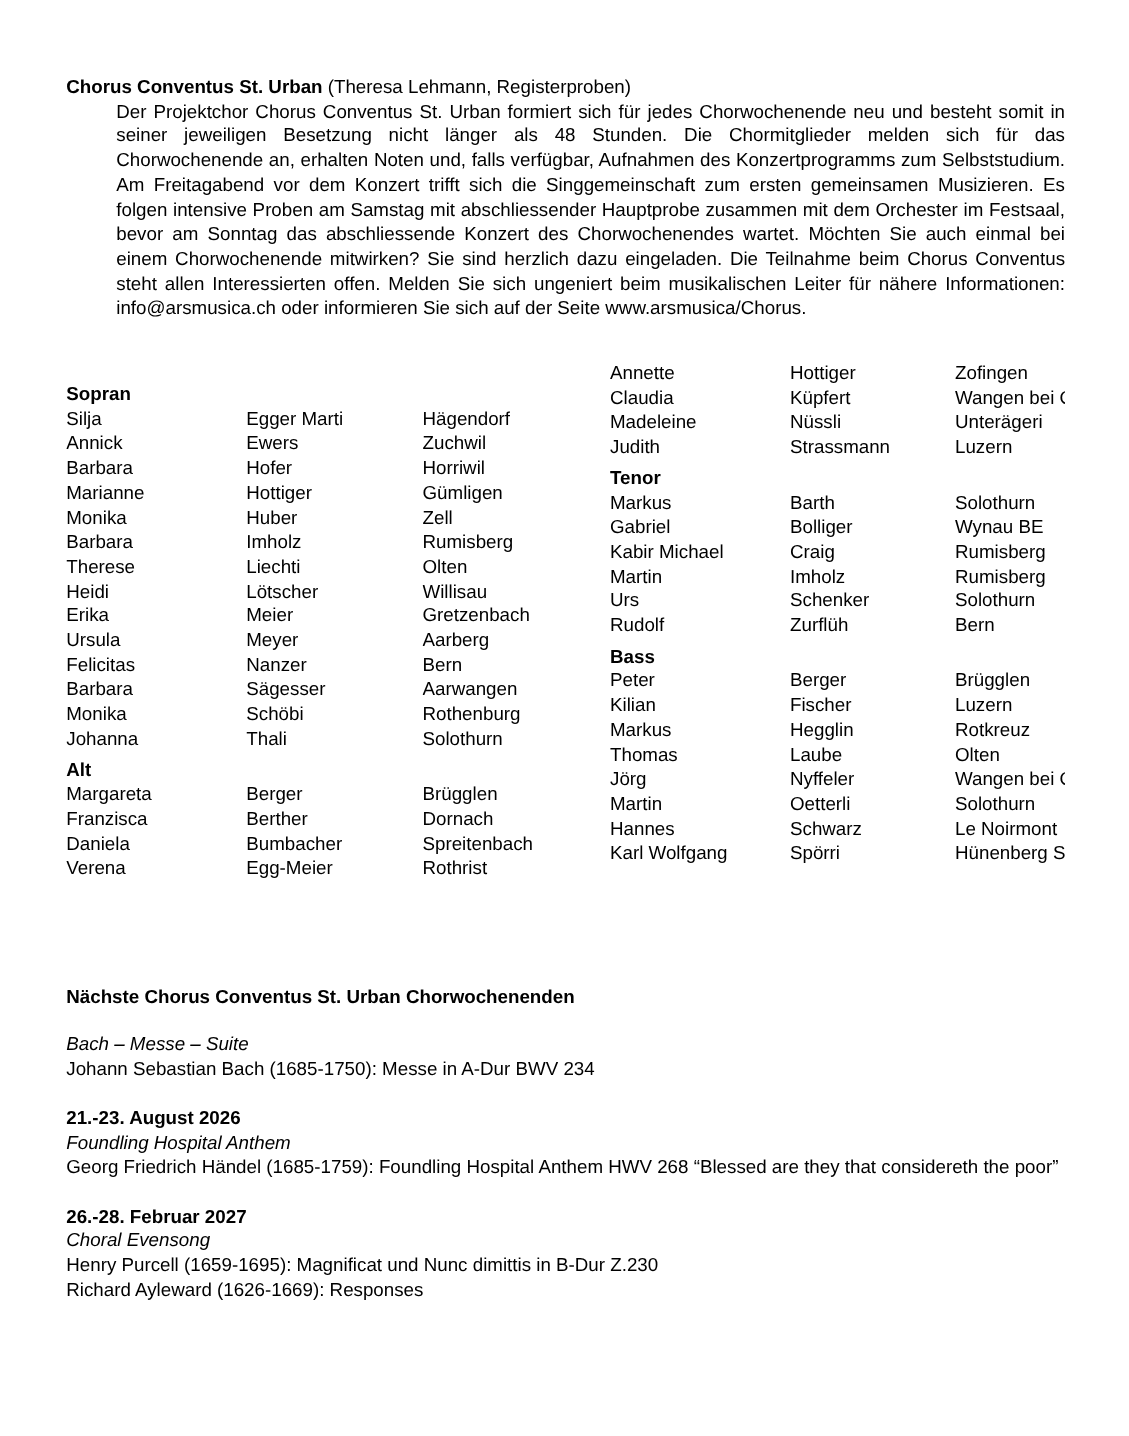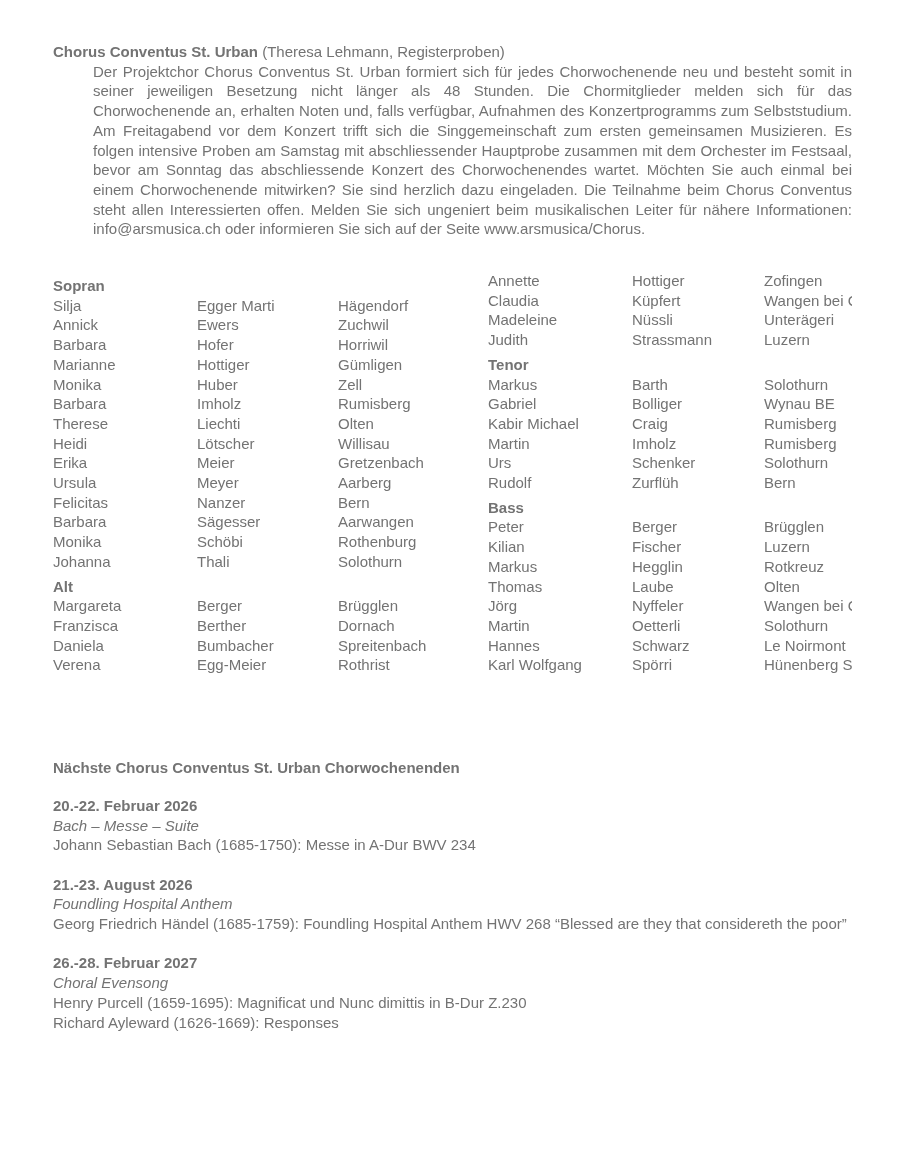--- a/index.html
+++ b/index.html
@@ -6,24 +6,24 @@
     margin: 0;
     padding: 0;
     background: #ffffff;
   }
   .page {
     position: relative;
     width: 903px;
     height: 1149px;
     box-sizing: border-box;
     background: #ffffff;
-    padding: 42px 51px 0 53px;
+    padding: 60px 51px 0 53px;
     font-family: "Liberation Sans", sans-serif;
     font-size: 15px;
-    color: #737373;
+    color: #000000;
     overflow: hidden;
   }
   .intro-title {
     line-height: 19.7px;
   }
   .intro-title .bold { font-weight: bold; }
   .intro-body {
     line-height: 19.7px;
     text-align: justify;
     margin-left: 40px;
@@ -32,21 +32,21 @@
     display: flex;
     margin-top: 37px;
   }
   .member-col.left  { width: 435px; flex: none; }
   .member-col.right { flex: 1; margin-top: -5px; }
   .sec-header {
     font-weight: bold;
     line-height: 19.7px;
     margin-top: 5px;
   }
-  .member-col > .sec-header:first-child { margin-top: 0; }
+  .member-col > .sec-header:first-child { margin-top: 12px; }
   .member-row {
     display: grid;
     line-height: 19.7px;
     gap: 29px;
   }
   .member-col.left  .member-row { grid-template-columns: 115px 112px auto; }
   .member-col.right .member-row { grid-template-columns: 115px 103px auto; }
   .member-row .cell {
     white-space: nowrap;
     overflow: hidden;
@@ -262,21 +262,20 @@
           <span class="cell c1">Spörri</span>
           <span class="cell c2">Hünenberg See</span>
         </div>
       </div>
   </div>
 
   <div class="upcoming">
     <div class="upcoming-heading">Nächste Chorus Conventus St. Urban Chorwochenenden</div>
     <div class="events">
         <div class="event">
-          <div class="event-date">20.-22. Februar 2026</div>
           <div class="event-title">Bach – Messe – Suite</div>
           <div class="event-line">Johann Sebastian Bach (1685-1750): Messe in A-Dur BWV 234</div>
         </div>
         <div class="event">
           <div class="event-date">21.-23. August 2026</div>
           <div class="event-title">Foundling Hospital Anthem</div>
           <div class="event-line">Georg Friedrich Händel (1685-1759): Foundling Hospital Anthem HWV 268 “Blessed are they that considereth the poor”</div>
         </div>
         <div class="event">
           <div class="event-date">26.-28. Februar 2027</div>

